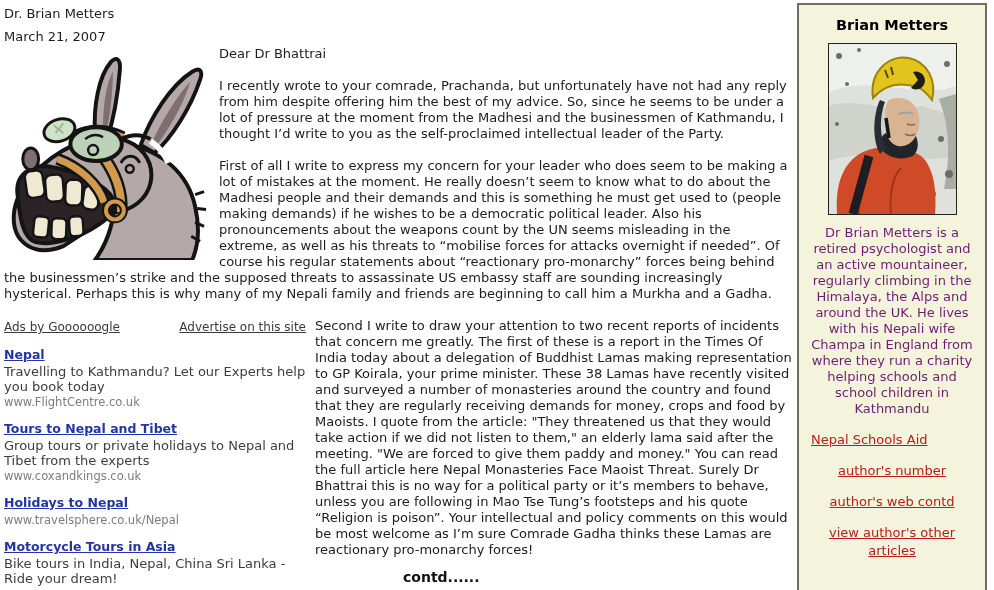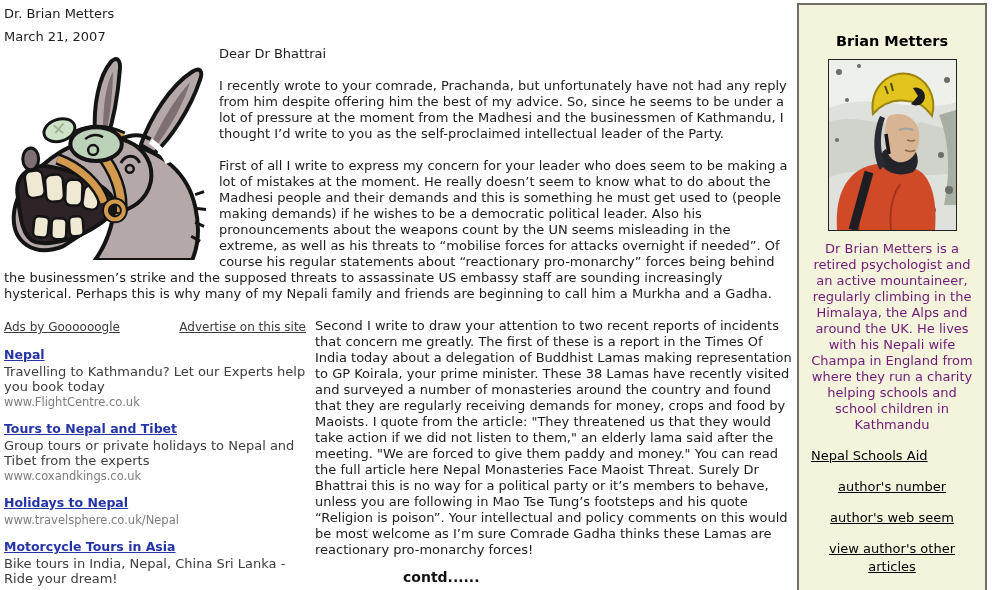--- a/index.html
+++ b/index.html
@@ -20,25 +20,25 @@
   .ads-header a{color:#3a3a3a;text-decoration:underline;cursor:pointer;}
   .ad{margin-bottom:9px;}
   .ad-title{display:inline-block;font-weight:bold;font-size:12.5px;color:#2433a6;text-decoration:underline;margin-bottom:2px;cursor:pointer;}
   .ad-desc{font-size:13px;line-height:15px;color:#3d3d3d;}
   .ad-url{font-size:11.5px;color:#7c7c7c;margin-top:1px;}
   .contd{position:absolute;left:403px;top:569px;font-weight:bold;font-size:14px;color:#111;}
   .sidebar{
     position:absolute;left:797px;top:3px;width:190px;height:600px;
     background:#f4f4dd;border:2px solid #6e6e66;box-sizing:border-box;text-align:center;
   }
-  .sb-title{font-weight:bold;font-size:14.5px;margin:28px 0 10px;color:#000;}
+  .sb-title{font-weight:bold;font-size:14.5px;margin:12px 0 10px;color:#000;}
   .photo-frame{width:127px;height:170px;border:1px solid #222;margin:0 auto;background:#dfe1dc;}
   .photo-frame svg{width:100%;height:100%;display:block;}
   .bio{font-size:13px;line-height:16px;text-align:center;margin:10px 10px 14px;color:#701a75;}
-  .sb-link{display:block;font-size:13px;color:#000000;text-decoration:underline;margin:0 12px 13px;line-height:18px;cursor:pointer;}
+  .sb-link{display:block;font-size:13px;color:#b91c1c;text-decoration:underline;margin:0 12px 13px;line-height:18px;cursor:pointer;}
   .sb-link.align-left{text-align:left;}
 </style>
 </head>
 <body>
 
 <div class="main">
   <div class="byline">Dr. Brian Metters</div>
   <div class="date">March 21, 2007</div>
 
   <div class="donkey">
@@ -165,15 +165,15 @@
       <path d="M84 28 a9 9 0 1 1 -2 16 l7 -8 Z" fill="#1c1c1c"></path>
       <path d="M56 26 l3 8 M62 23 l2 8" stroke="#4c4c10" stroke-width="2"></path>
       <path d="M57 74 L60 94" stroke="#16161a" stroke-width="3.5"></path>
     </svg>
   </div>
 
   <div class="bio">Dr Brian Metters is a retired psychologist and an active mountaineer, regularly climbing in the Himalaya, the Alps and around the UK. He lives with his Nepali wife Champa in England from where they run a charity helping schools and school children in Kathmandu</div>
 
   <a class="sb-link align-left">Nepal Schools Aid</a>
   <a class="sb-link">author's number</a>
-  <a class="sb-link">author's web seem</a>
+  <a class="sb-link">author's web contd</a>
   <a class="sb-link">view author's other articles</a>
 </div>
 
 </body></html>

